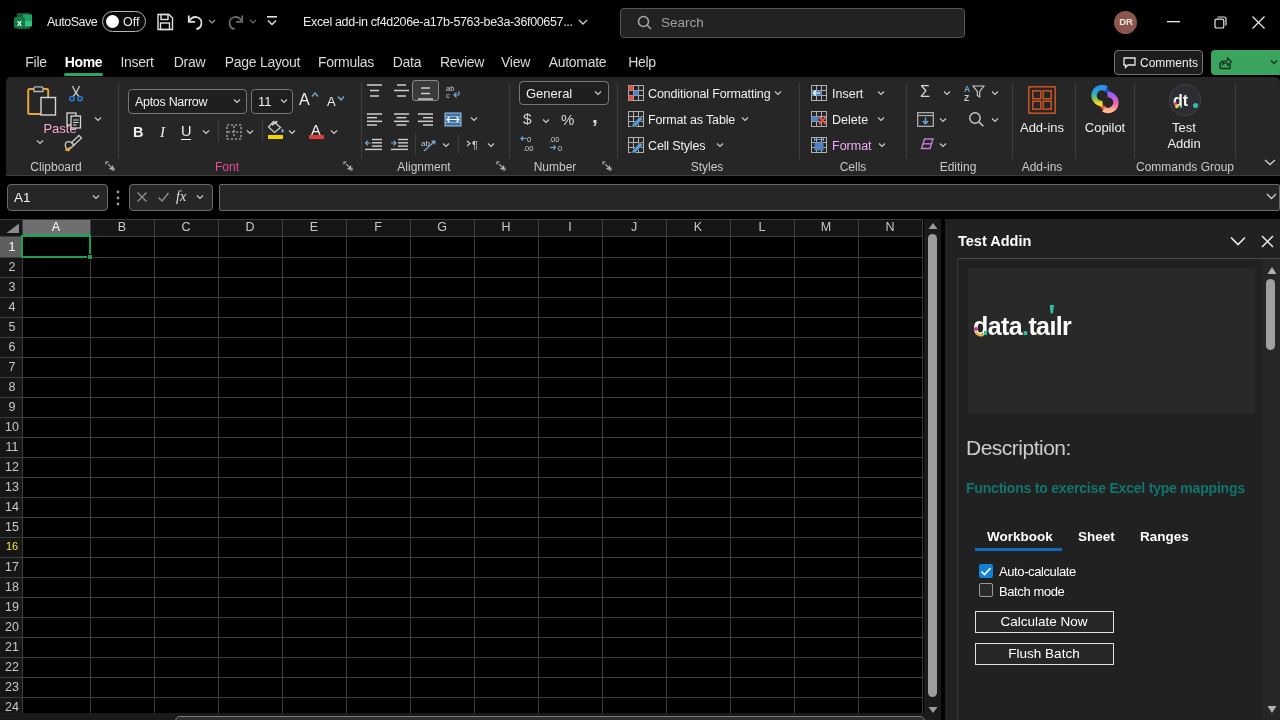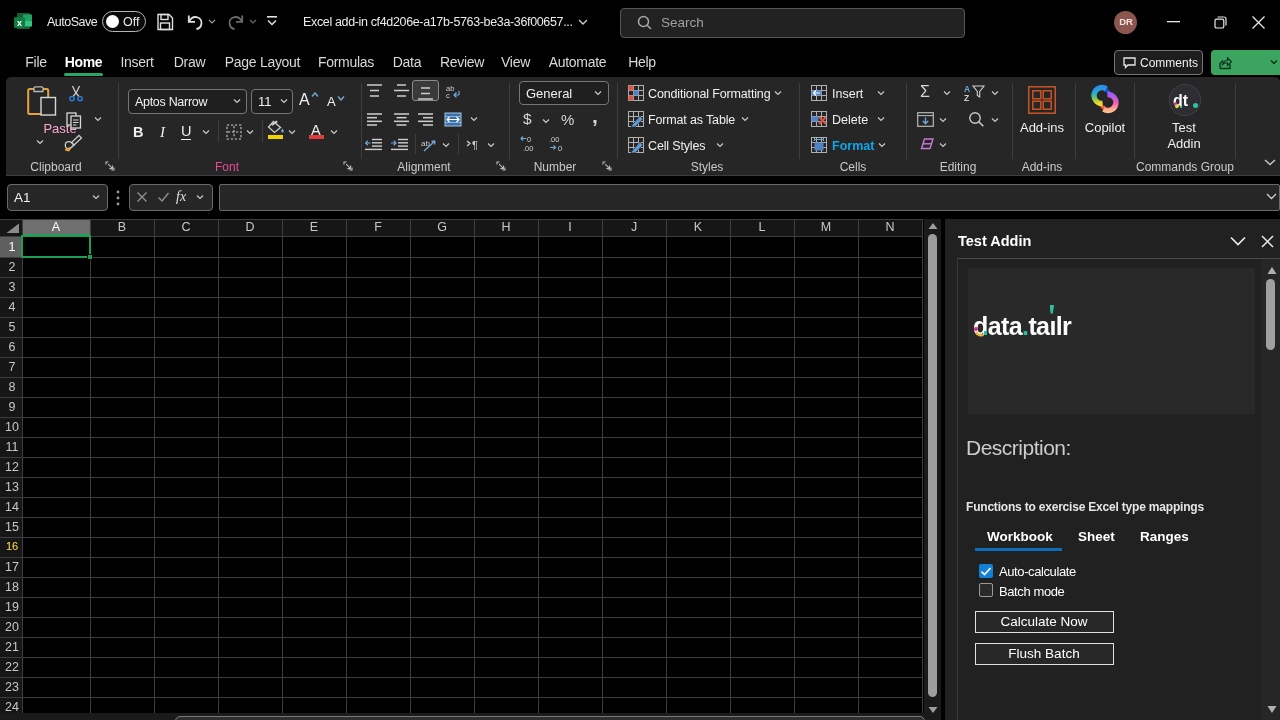--- a/index.html
+++ b/index.html
@@ -374,21 +374,21 @@
     </svg>
 <svg class="a" style="left:811px;top:137px" width="16" height="16" viewBox="0 0 16 16">
 <rect x="0.5" y="0.5" width="15" height="15" fill="none" stroke="#b0b0b0" stroke-width="1"></rect>
 <line x1="0.5" y1="5.5" x2="15.5" y2="5.5" stroke="#b0b0b0" stroke-width="1"></line>
 <line x1="0.5" y1="10.5" x2="15.5" y2="10.5" stroke="#b0b0b0" stroke-width="1"></line>
 <line x1="5.5" y1="0.5" x2="5.5" y2="15.5" stroke="#b0b0b0" stroke-width="1"></line>
 <line x1="10.5" y1="0.5" x2="10.5" y2="15.5" stroke="#b0b0b0" stroke-width="1"></line>
 <rect x="3.5" y="5.5" width="9" height="8" fill="#4f82c2"></rect>
       <path d="M3.5 2.5 H12.5 M3.5 1 V4 M12.5 1 V4" stroke="#71a7d6" stroke-width="1"></path>
     </svg>
-<div class="t" style="left:832px;top:139px;font-size:12.5px;color:#0ea5e9;font-weight:700;">Format</div>
+<div class="t" style="left:832px;top:139px;font-size:12.5px;color:#f0abfc;font-weight:400;">Format</div>
 <svg class="a" style="left:878px;top:143px" width="8" height="5" viewBox="0 0 8 5">
       <path d="M1 0.5 L4.0 3.5 L7 0.5" fill="none" stroke="#c9c9c9" stroke-width="1.2"></path>
     </svg>
 <div class="t" style="left:920px;top:83px;font-size:16px;color:#d6d6d6;font-weight:400;">Σ</div>
 <svg class="a" style="left:943px;top:91px" width="8" height="5" viewBox="0 0 8 5">
       <path d="M1 0.5 L4.0 3.5 L7 0.5" fill="none" stroke="#c9c9c9" stroke-width="1.2"></path>
     </svg>
 <svg class="a" style="left:964px;top:84px" width="22" height="17" viewBox="0 0 22 17">
 <text x="0" y="8" font-size="8.5" fill="#71a7d6" font-weight="bold" font-family="Liberation Sans">A</text>
 <text x="0" y="16.5" font-size="8.5" fill="#cfcfcf" font-weight="bold" font-family="Liberation Sans">Z</text>
@@ -595,21 +595,21 @@
 <div class="a" style="left:957px;top:258px;width:1px;height:462px;background:#383838"></div>
 <div class="a" style="left:968px;top:268px;width:287px;height:146px;background:#292929"></div>
 <div class="t" style="left:973px;top:312px;font-size:25px;font-weight:700;color:#fcfcfc;letter-spacing:-0.6px">data<span style="color:#2bbf9e">.</span>taılr</div>
 <div class="a" style="left:974px;top:327px;width:4px;height:4px;border-radius:50%;background:#d62e8c"></div>
 <svg class="a" style="left:975px;top:331px" width="9" height="6" viewBox="0 0 9 6">
       <path d="M1 1 C2.5 4 6 5 8.5 4" fill="none" stroke="#e8b53d" stroke-width="2.4"></path>
     </svg>
 <div class="a" style="left:984px;top:331px;width:3px;height:4px;background:#2bbf9e"></div>
 <div class="a" style="left:1049.5px;top:305px;width:4.5px;height:8.5px;background:#2bbf9e;clip-path:polygon(0 0,100% 0,75% 100%,25% 100%)"></div>
 <div class="t" style="left:966px;top:436px;font-size:21px;color:#cccccc;font-weight:400;letter-spacing:-0.5px">Description:</div>
-<div class="t" style="left:966px;top:500px;font-size:12px;color:#e5e5e5;font-weight:700;letter-spacing:-0.2px">Functions to exercise Excel type mappings</div>
+<div class="t" style="left:966px;top:480px;font-size:14px;color:#0f766e;font-weight:700;letter-spacing:-0.2px">Functions to exercise Excel type mappings</div>
 <div class="t" style="left:987px;top:529px;font-size:13.5px;color:#ffffff;font-weight:700;">Workbook</div>
 <div class="t" style="left:1078px;top:529px;font-size:13.5px;color:#ffffff;font-weight:700;">Sheet</div>
 <div class="t" style="left:1140px;top:529px;font-size:13.5px;color:#ffffff;font-weight:700;">Ranges</div>
 <div class="a" style="left:975px;top:548px;width:87px;height:3px;background:#0f6cbd"></div>
 <div class="a" style="left:979px;top:564px;width:14px;height:14px;background:#1180d6;border-radius:2px"></div>
 <svg class="a" style="left:981px;top:567px" width="10" height="9" viewBox="0 0 10 9">
       <path d="M0.5 4.5 L3.5 7.5 L9.5 1" fill="none" stroke="#fff" stroke-width="1.6"></path>
     </svg>
 <div class="t" style="left:999px;top:564px;font-size:13px;color:#ffffff;font-weight:400;letter-spacing:-0.4px">Auto-calculate</div>
 <div class="a" style="left:979px;top:583px;width:14px;height:14px;background:#2a2a2a;border:1px solid #9a9a9a;border-radius:2px"></div>

